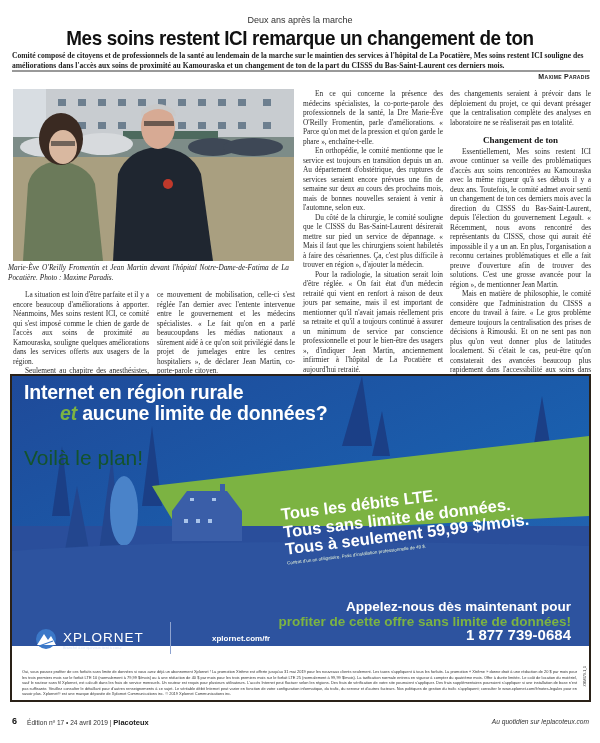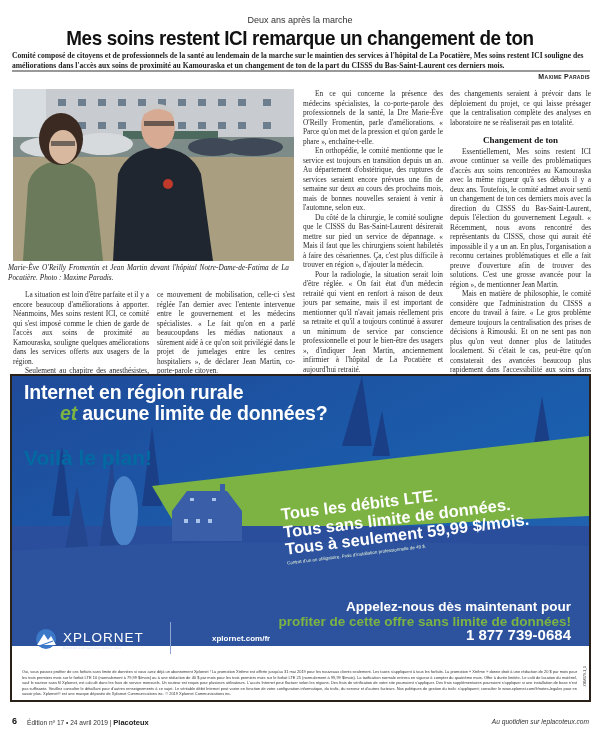--- a/index.html
+++ b/index.html
@@ -32,22 +32,22 @@
   .c4 { top: 89px; left: 450px; width: 141px; }
   .c2 p.cont, .c4 p.cont { text-indent: 0; }
 
   
   .ad { position: absolute; top: 374px; left: 10px; width: 581px; height: 328px; border: 2px solid #2a2118; background: #ffffff; overflow: hidden; }
   .ad-bg { position: absolute; top: 0; left: 0; width: 577px; height: 270px; background: #234a96; overflow: hidden; }
   .ad-bg svg { position: absolute; top: 0; left: 0; }
   .ad-h1 { position: absolute; top: 6px; left: 12px; font-family: "Liberation Sans", sans-serif; font-weight: bold;
     font-size: 19.5px; line-height: 21px; color: #ffffff; letter-spacing: -0.2px; }
   .ad-h1 .green { color: #7cb342; font-style: italic; margin-left: 36px; }
-  .ad-plan { position: absolute; top: 70px; left: 12px; font-family: "Liberation Sans", sans-serif; font-weight: bold;
-    font-size: 21px; color: #0369a1; }
+  .ad-plan { position: absolute; top: 70px; left: 12px; font-family: "Liberation Sans", sans-serif; font-weight: normal;
+    font-size: 21px; color: #14532d; }
   .ad-offer { position: absolute; top: 130px; left: 268px; width: 300px; transform: rotate(-7deg); transform-origin: left top;
     font-family: "Liberation Sans", sans-serif; font-weight: bold; color: #ffffff; font-size: 16.5px; line-height: 17.5px; }
   .ad-offer .fine { display: block; font-weight: normal; font-size: 4.5px; line-height: 6px; margin-top: 2px; color: #e6f2d8; }
   .ad-promo { position: absolute; top: 197px; right: 18px; font-family: "Liberation Sans", sans-serif; font-weight: bold; color: #fff; font-size: 12.5px; }
   .ad-call { position: absolute; top: 223px; right: 18px; text-align: right; font-family: "Liberation Sans", sans-serif; font-weight: bold; font-size: 13.5px; line-height: 15px; color: #fff; }
   .ad-call .green { color: #7cb342; }
   .ad-phone { position: absolute; top: 250px; right: 18px; font-family: "Liberation Sans", sans-serif; font-weight: bold; font-size: 15px; color: #fff; }
   .ad-logo { position: absolute; top: 251px; left: 22px; display: flex; align-items: center; }
   .ad-logo .mark { width: 24px; height: 20px; margin-right: 5px; }
   .ad-logo .brand { font-family: "Liberation Sans", sans-serif; font-size: 13.5px; color: #fff; letter-spacing: 1px; line-height: 12px; text-align: right; }
@@ -133,21 +133,21 @@
   <p class="cont">ce mouvement de mobilisation, celle-ci s'est réglée l'an dernier avec l'entente intervenue entre le gouvernement et les médecins spécialistes. « Le fait qu'on en a parlé beaucoupdans les médias nationaux a sûrement aidé à ce qu'on soit privilégié dans le projet de jumelages entre les centres hospitaliers », de déclarer Jean Martin, co-porte-parole citoyen.</p>
 </div>
 <div class="col c3">
   <p>En ce qui concerne la présence des médecins spécialistes, la co-porte-parole des professionnels de la santé, la Dre Marie-Ève O'Reilly Fromentin, parle d'améliorations. « Parce qu'on met de la pression et qu'on garde le phare », enchaîne-t-elle.</p>
   <p>En orthopédie, le comité mentionne que le service est toujours en transition depuis un an. Au département d'obstétrique, des ruptures de services seraient encore prévues une fin de semaine sur deux au cours des prochains mois, mais de bonnes nouvelles seraient à venir à l'automne, selon eux.</p>
   <p>Du côté de la chirurgie, le comité souligne que le CISSS du Bas-Saint-Laurent désirerait mettre sur pied un service de dépannage. « Mais il faut que les chirurgiens soient habiletés à faire des césariennes. Ça, c'est plus difficile à trouver en région », d'ajouter la médecin.</p>
   <p>Pour la radiologie, la situation serait loin d'être réglée. « On fait état d'un médecin retraité qui vient en renfort à raison de deux jours par semaine, mais il est important de mentionner qu'il n'avait jamais réellement pris sa retraite et qu'il a toujours continué à assurer un minimum de service par conscience professionnelle et pour le bien-être des usagers », d'indiquer Jean Martin, anciennement infirmier à l'hôpital de La Pocatière et aujourd'hui retraité.</p>
   <p>Par contre, en ce qui concerne Optilab,</p>
 </div>
 <div class="col c4">
-  <p class="cont">des changements seraient à prévoir dans le déploiement du projet, ce qui laisse présager que la centralisation complète des analyses en laboratoire ne se réaliserait pas en totalité.</p>
+  <p class="cont">des changements seraient à prévoir dans le déploiement du projet, ce qui devant présager que la centralisation complète des analyses en laboratoire ne se réaliserait pas en totalité.</p>
   <h3>Changement de ton</h3>
   <p>Essentiellement, Mes soins restent ICI avoue continuer sa veille des problématiques d'accès aux soins rencontrées au Kamouraska avec la même rigueur qu'à ses débuts il y a deux ans. Toutefois, le comité admet avoir senti un changement de ton ces derniers mois avec la direction du CISSS du Bas-Saint-Laurent, depuis l'élection du gouvernement Legault. « Récemment, nous avons rencontré des représentants du CISSS, chose qui aurait été impossible il y a un an. En plus, l'organisation a reconnu certaines problématiques et elle a fait preuve d'ouverture afin de trouver des solutions. C'est une grosse avancée pour la région », de mentionner Jean Martin.</p>
   <p>Mais en matière de philosophie, le comité considère que l'administration du CISSS a encore du travail à faire. « Le gros problème demeure toujours la centralisation des prises de décisions à Rimouski. Et on ne sent pas non plus qu'on veut donner plus de latitudes localement. Si c'était le cas, peut-être qu'on constaterait des avancées beaucoup plus rapidement dans l'accessibilité aux soins dans la région », de conclure la Dre. Fromentin.</p>
 </div>
 
 <div class="ad">
   <div class="ad-bg">
     <svg width="577" height="270" viewBox="0 0 577 270">
       <defs>
         <linearGradient id="sky" x1="0" y1="0" x2="1" y2="1">

